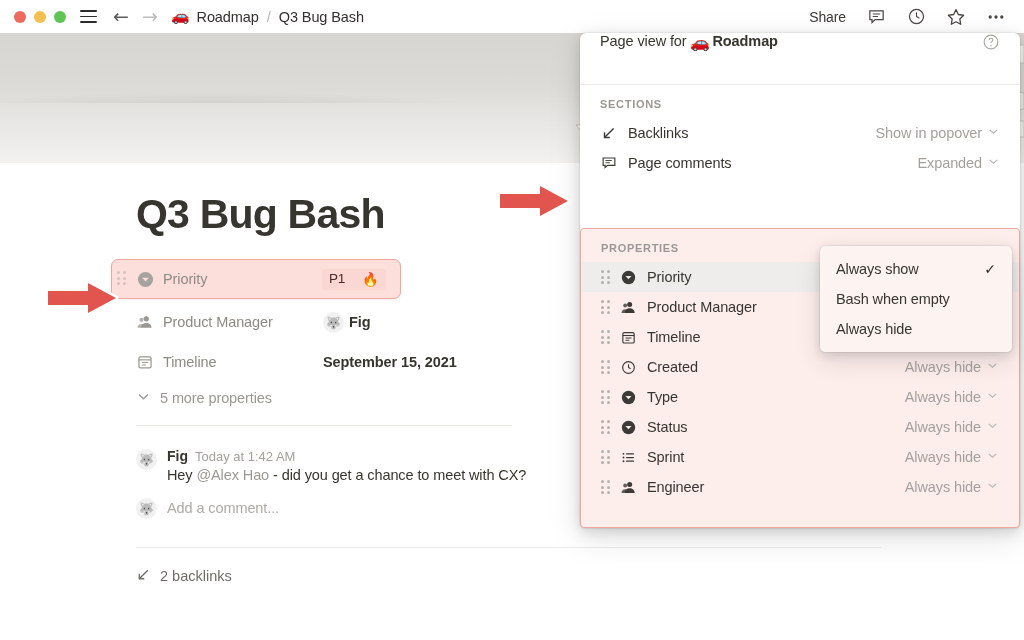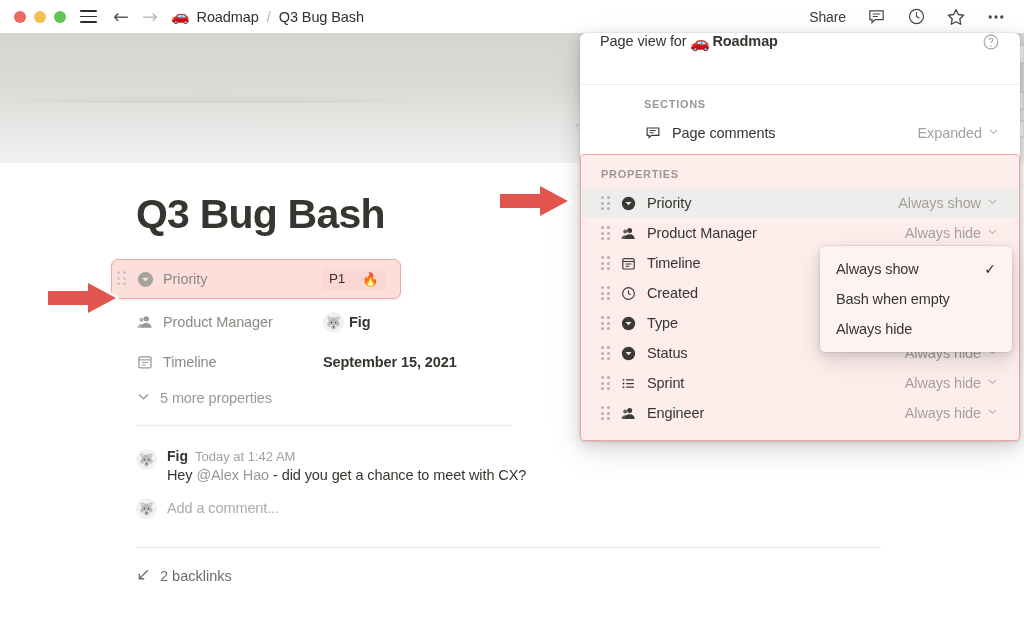--- a/index.html
+++ b/index.html
@@ -183,29 +183,30 @@
   .pop-row.has-handle .handle2 { opacity: 1; }
   .pop-ic { width: 18px; height: 18px; flex: 0 0 18px; margin-right: 10px;
             display: flex; align-items: center; justify-content: center; color: #3c3a37; }
   .pop-name { font-size: 14.5px; color: #37352f; letter-spacing: -0.1px; }
   .pop-value {
     margin-left: auto; font-size: 14.5px; color: #a4a19d;
     display: flex; align-items: center; gap: 5px; letter-spacing: -0.1px;
   }
   .chev { color: #b8b5b1; }
 
-  .sections-wrap { padding-bottom: 6px; padding-left: 44px; }
+  .sections-wrap { padding-bottom: 6px; }
 
   
   .props-block {
     background: #fdeeec;
     border: 1.5px solid #f0a79f;
     border-radius: 4px;
-    padding-bottom: 12px;
+    padding-bottom: 25px;
     box-shadow: 0 1px 3px rgba(0,0,0,.05);
+    margin-top: 44px;
   }
   .props-block .pop-row.hovered { background: #efedeb; }
   .props-block .pop-row { height: 30px; }
 
   
   .dropdown {
     position: absolute; top: 246px; left: 820px; width: 192px;
     background: #fdf3f1;
     border-radius: 5px;
     box-shadow: 0 0 0 1px rgba(15,15,15,.05), 0 3px 10px rgba(15,15,15,.13),
@@ -434,20 +435,37 @@
           <circle cx="10" cy="10" r="7.6"></circle>
           <path d="M7.9 7.9c0-1.2 1-2 2.1-2s2.1.7 2.1 1.9c0 1.6-2.1 1.6-2.1 3.1" stroke-width="1.2"></path>
           <circle cx="10" cy="14.1" r=".85" fill="currentColor" stroke="none"></circle>
         </svg>
       </span>
     </div>
 
     <div class="sections-wrap">
       <div class="sect-label">SECTIONS</div>
 
+      <div class="pop-row">
+        <span class="pop-ic">
+          <svg width="16" height="16" viewBox="0 0 16 16" fill="none" stroke="currentColor" stroke-width="1.4">
+            <path d="M12.6 3.4 L3.7 12.3"></path>
+              <path d="M3.5 7.2 L3.5 12.5 L8.8 12.5"></path>
+          </svg>
+        </span>
+        <span class="pop-name">Backlinks</span>
+        <span class="pop-value">
+          <span>Show in popover</span>
+          <span class="chev">
+            <svg width="13" height="13" viewBox="0 0 16 16" fill="none" stroke="currentColor" stroke-width="1.4">
+              <path d="M3.4 6 L8 10.2 L12.6 6"></path>
+              </svg>
+          </span>
+        </span>
+      </div>
 
       <div class="pop-row">
         <span class="pop-ic">
           <svg width="16" height="16" viewBox="0 0 18 18" fill="none" stroke="currentColor" stroke-width="1.3">
             <path d="M2.4 3.4h13.2v8.2H7.6L4.6 14.1v-2.5H2.4z"></path>
             <path d="M5 6.2h7.2M5 8.7h5" stroke-width="1.05"></path>
           </svg>
         </span>
         <span class="pop-name">Page comments</span>
         <span class="pop-value">

